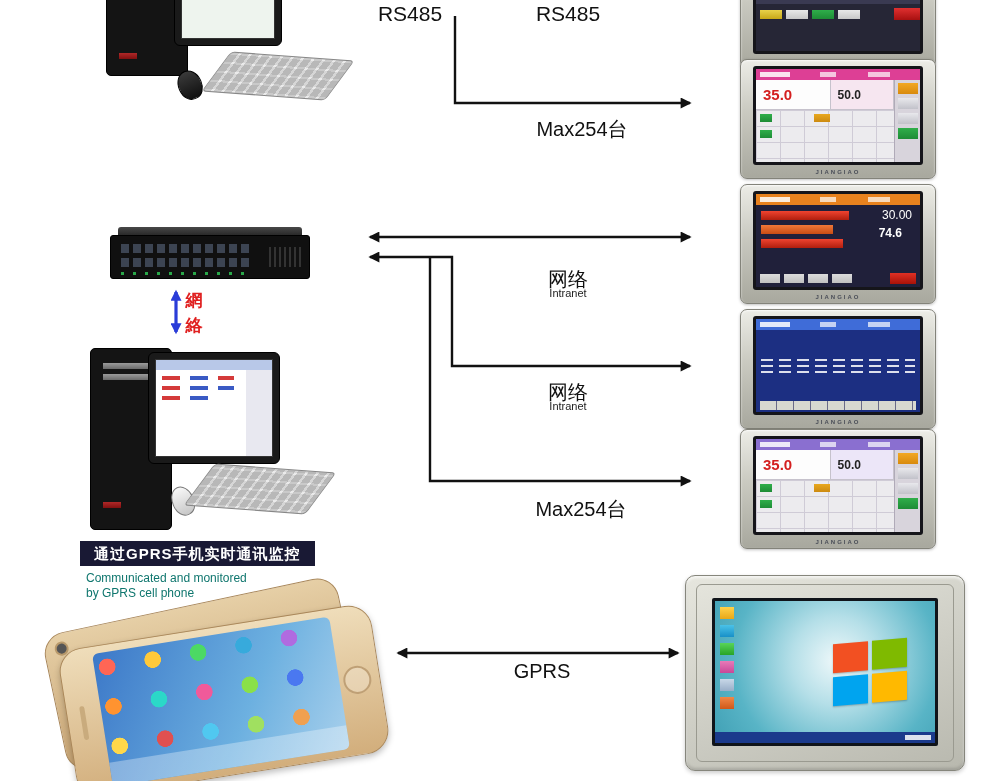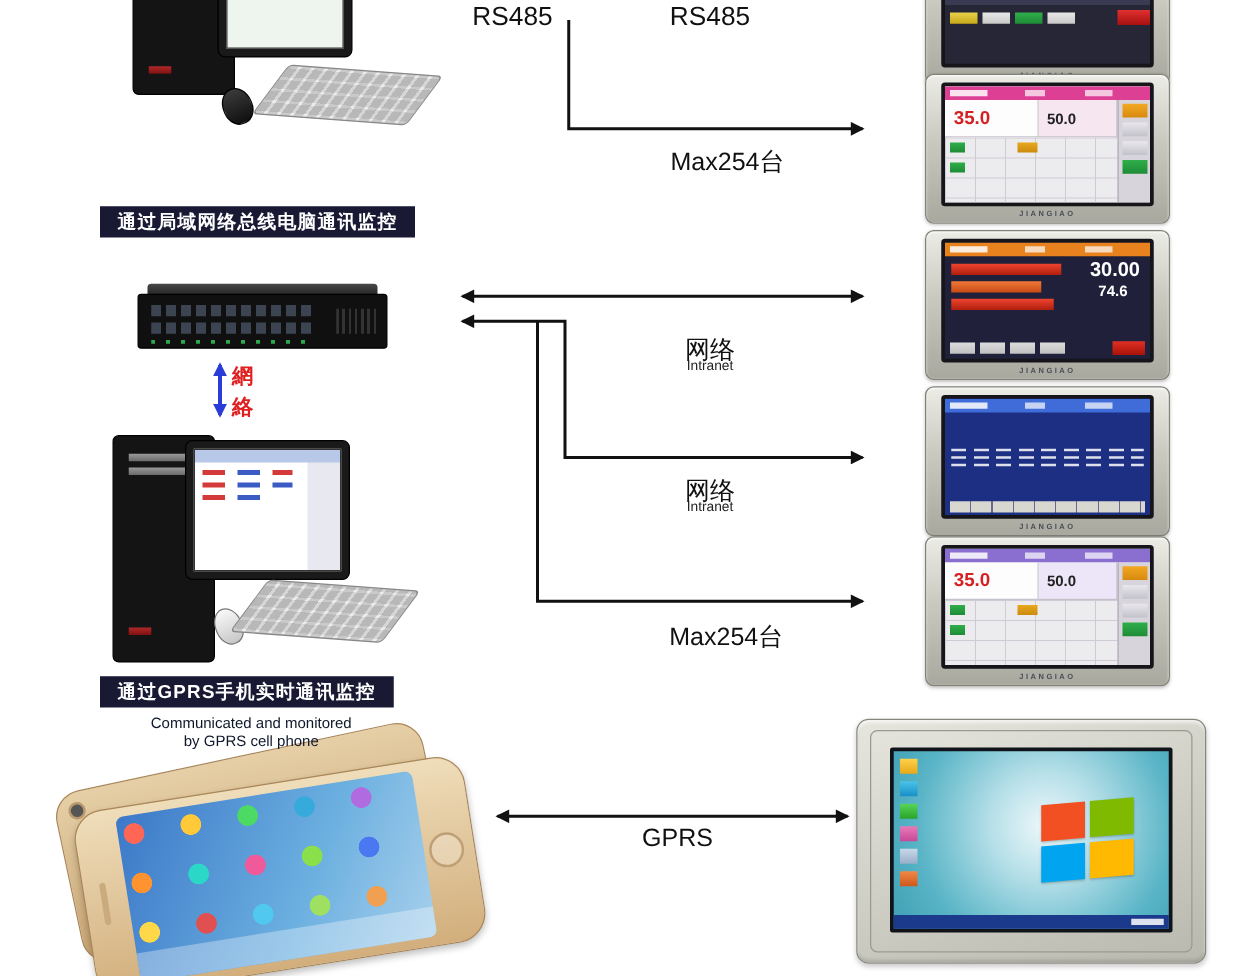--- a/index.html
+++ b/index.html
@@ -7,21 +7,21 @@
   body{font-family:"Liberation Sans","DejaVu Sans",sans-serif;color:#111}
   #canvas{position:relative;width:1000px;height:781px;background:#fff;overflow:hidden}
 
   
   .lbl{position:absolute;text-align:center;color:#111;z-index:6}
   .fs17{font-size:21px}.fs16{font-size:20px}
   .sub{font-size:11px;color:#222}
   .hdr{position:absolute;left:80px;height:25px;background:#191934;color:#fff;
        font-size:15px;font-weight:bold;line-height:25px;padding:0 14px;
        letter-spacing:1px;z-index:6;white-space:nowrap}
-  .subtitle{position:absolute;left:86px;width:230px;text-align:center;font-size:12px;color:#0f172a;z-index:6}
+  .subtitle{position:absolute;left:86px;width:230px;font-size:12px;color:#0f766e;z-index:6}
 
   
   #arrows{position:absolute;left:0;top:0;z-index:5;pointer-events:none}
   .ln{stroke:#111;stroke-width:2.4;fill:none}
   .lnb{stroke:#2a3cd8;stroke-width:3.2;fill:none}
 
   
   .netlabel{position:absolute;left:183px;top:288px;width:22px;color:#e02020;
             font-size:17px;font-weight:bold;line-height:25px;text-align:center;
             word-break:break-all;z-index:6}
@@ -120,21 +120,21 @@
     background-repeat:no-repeat,no-repeat,no-repeat,repeat,repeat}
   .s-sidecol{position:absolute;right:0;top:11px;bottom:0;width:26px;background-color:#d8d4dc;border-left:1px solid #b0aab8;
     background-image:linear-gradient(#f2a822,#d88a0e),linear-gradient(#e8e8ec,#c2c2ca),
       linear-gradient(#e8e8ec,#c2c2ca),linear-gradient(#2fae4a,#1e8c36);
     background-size:20px 11px,20px 11px,20px 11px,20px 11px;
     background-position:3px 3px,3px 18px,3px 33px,3px 48px;background-repeat:no-repeat}
   
   .a-bars{position:absolute;left:5px;top:17px;width:88px;height:37px;
     background-image:linear-gradient(#ef4430,#b01e0e),linear-gradient(#f07838,#c84c14),linear-gradient(#ef4430,#b01e0e);
     background-size:88px 9px,72px 9px,82px 9px;background-position:0 0,0 14px,0 28px;background-repeat:no-repeat}
-  .a-v1{position:absolute;right:8px;top:14px;color:#fff;font-weight:bold;font-size:16px}
+  .a-v1{position:absolute;right:8px;top:14px;color:#fff;font-weight:normal;font-size:12px}
   .a-v2{position:absolute;right:18px;top:32px;color:#fff;font-weight:bold;font-size:12px}
   .a-bottom{position:absolute;left:4px;right:4px;bottom:3px;height:11px;
     background-image:linear-gradient(#e03024,#a81208),linear-gradient(#dcdcdc,#c0c0c0),
       linear-gradient(#dcdcdc,#c0c0c0),linear-gradient(#dcdcdc,#c0c0c0),linear-gradient(#dcdcdc,#c0c0c0);
     background-size:26px 11px,20px 9px,20px 9px,20px 9px,20px 9px;
     background-position:100% 0,0 1px,24px 1px,48px 1px,72px 1px;background-repeat:no-repeat}
   
   .b-strip{position:absolute;left:0;right:0;top:14px;height:20px;background:linear-gradient(#f0f0ea,#dcdcd4)}
   .b-bar{position:absolute;left:3px;top:3px;width:92px;height:14px;border:1px solid #0c7a0c;
          background:linear-gradient(#44d844,#18a818)}
@@ -231,21 +231,20 @@
       </marker>
     </defs>
     <path class="ln" d="M455 16 L455 103 L690 103" marker-end="url(#ah)"></path>
     <path class="ln" d="M370 237 L690 237" marker-start="url(#ah)" marker-end="url(#ah)"></path>
     <path class="ln" d="M370 257 L452 257 L452 366 L690 366" marker-start="url(#ah)" marker-end="url(#ah)"></path>
     <path class="ln" d="M430 257 L430 481 L690 481" marker-end="url(#ah)"></path>
     <path class="ln" d="M398 653 L678 653" marker-start="url(#ah)" marker-end="url(#ah)"></path>
     <path class="lnb" d="M176 292 L176 332" marker-start="url(#ahb)" marker-end="url(#ahb)"></path>
   </svg>
 
-  <div class="hdr" style="top:165px">通过局域网络总线电脑通讯监控</div>
 
   <div class="switch">
     <div class="sw-top"></div>
     <div class="sw-body"></div>
   </div>
 
   <div class="netlabel">網絡</div>
 
   <div class="illgroup" style="left:0;top:0;width:0;height:0">
     <div class="tower" style="left:90px;top:348px;width:82px;height:182px"></div>

